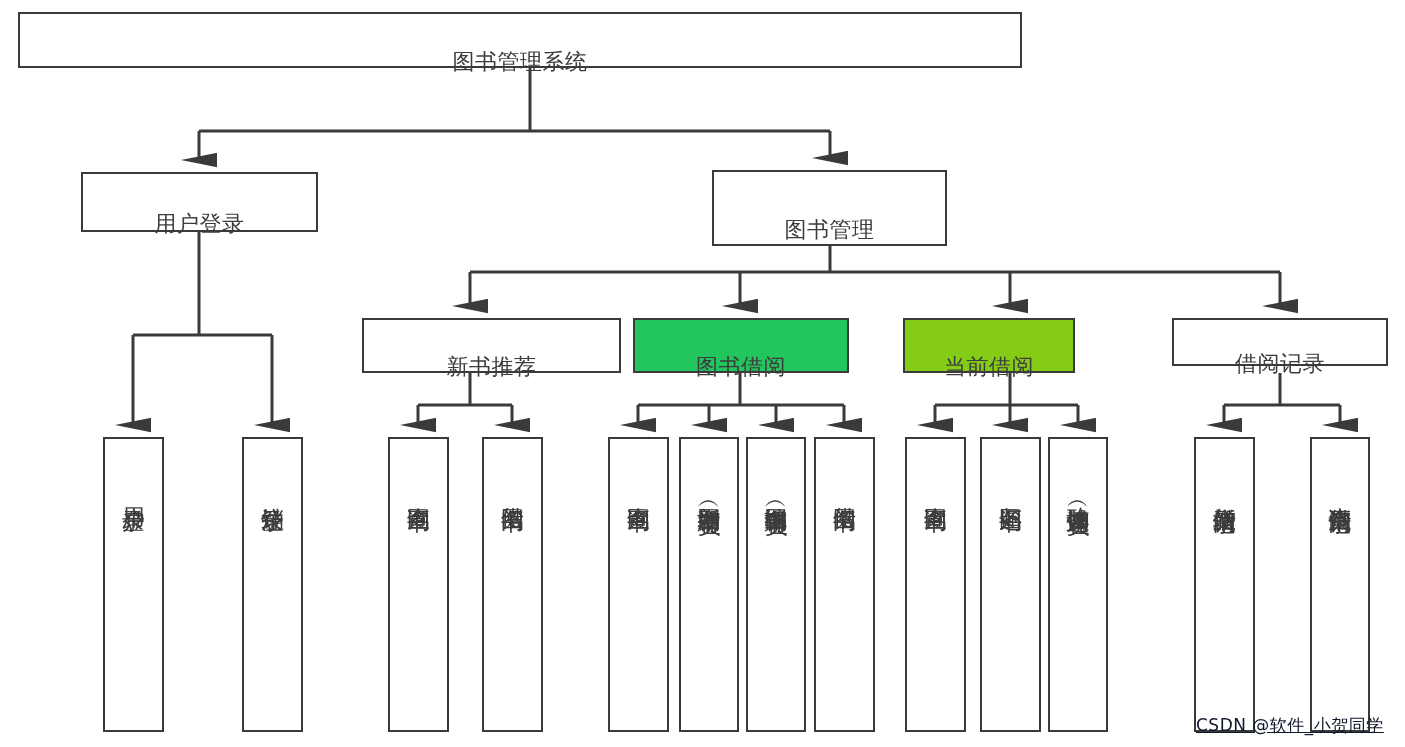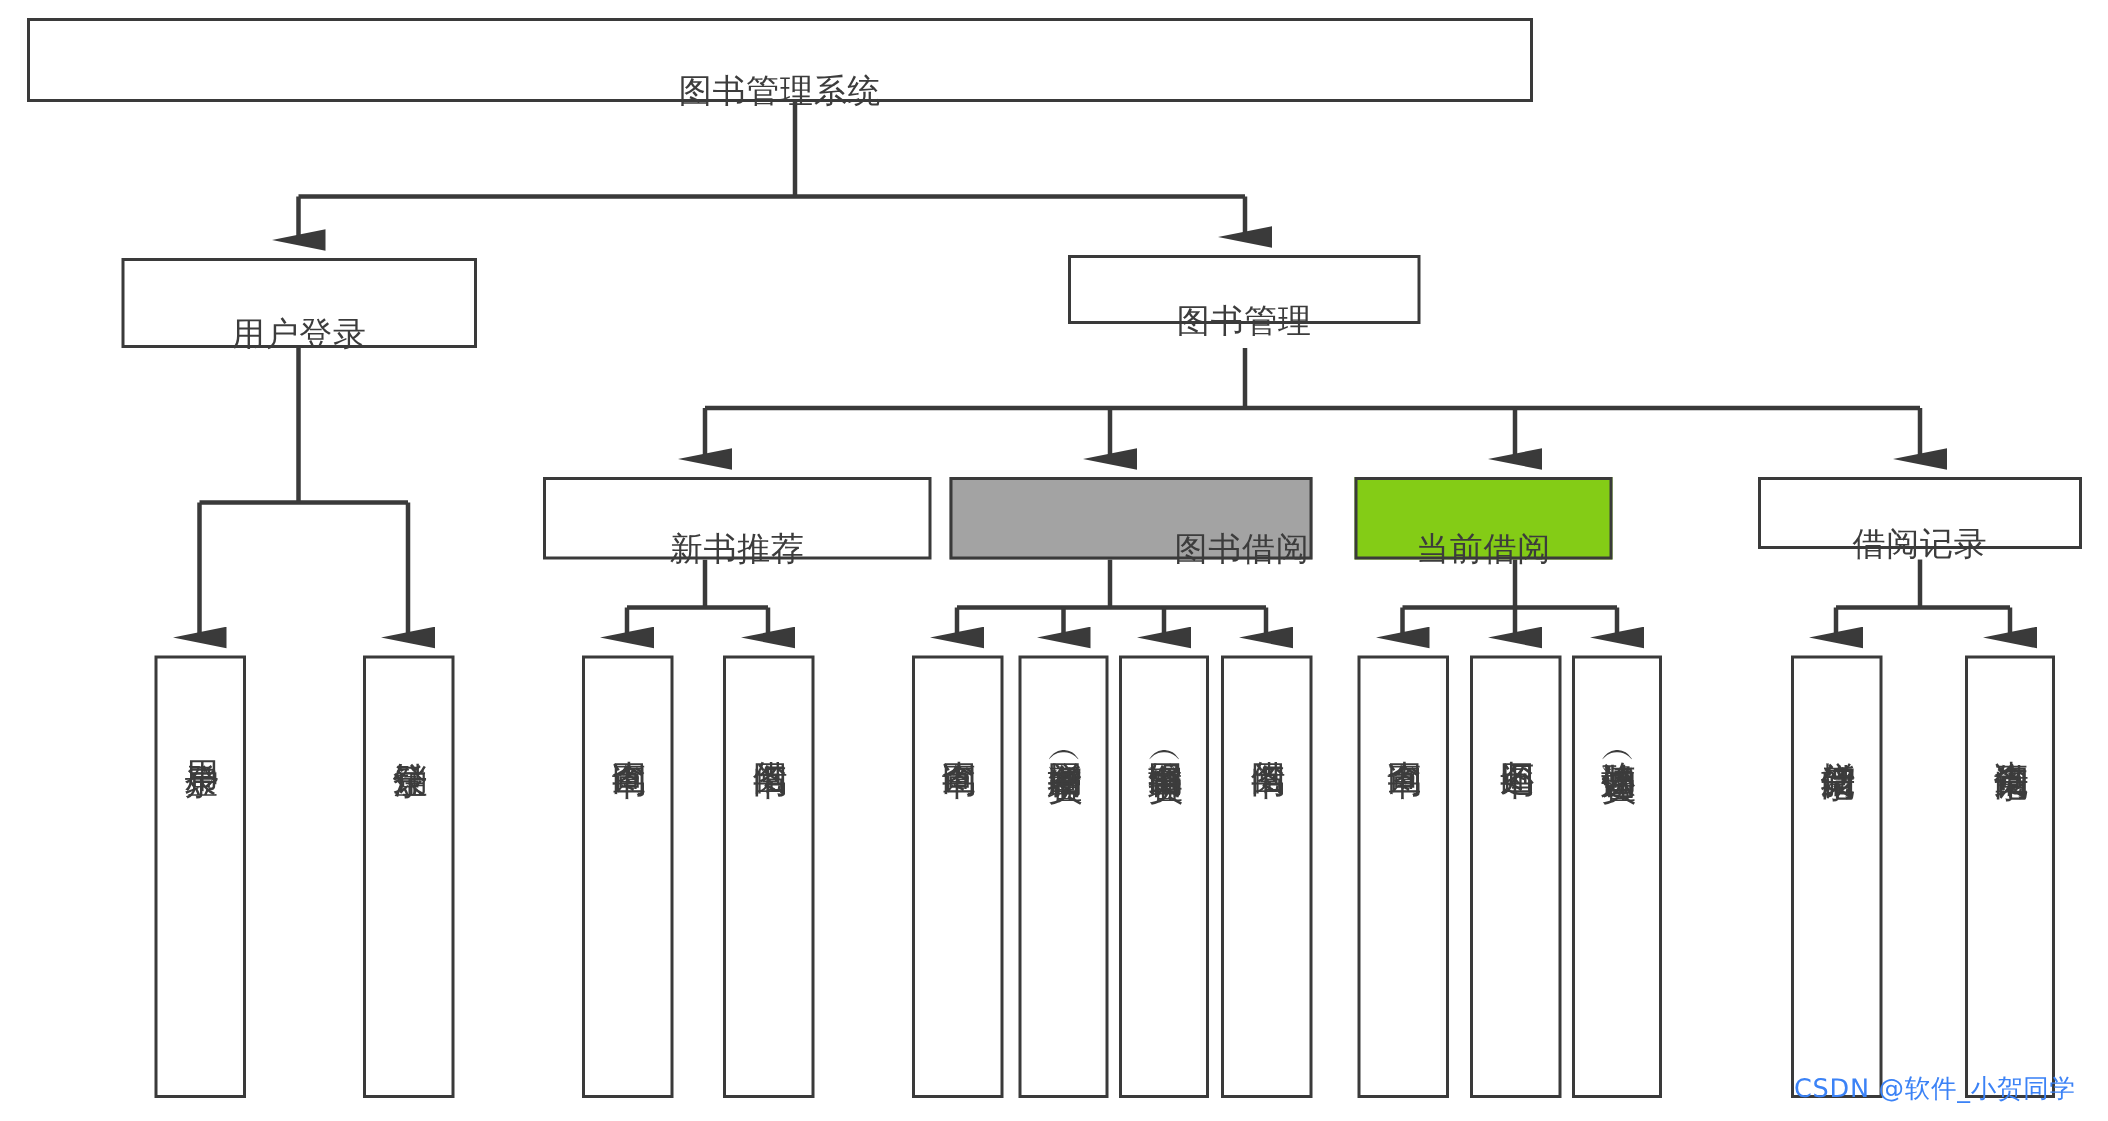--- a/index.html
+++ b/index.html
@@ -126,27 +126,27 @@
     </g>
   </svg>
 
   <div id="nodes">
       <div class="node horiz" style="left: 18px; top: 12px; width: 1004px; height: 56px; border-color: rgb(58, 58, 58); background: rgb(255, 255, 255); color: rgb(60, 60, 60);">
         <span class="node-label">图书管理系统</span>
       </div>
       <div class="node horiz" style="left: 81px; top: 172px; width: 237px; height: 60px; border-color: rgb(58, 58, 58); background: rgb(255, 255, 255); color: rgb(60, 60, 60);">
         <span class="node-label">用户登录</span>
       </div>
-      <div class="node horiz" style="left: 712px; top: 170px; width: 235px; height: 46px; border-color: rgb(58, 58, 58); background: rgb(255, 255, 255); color: rgb(60, 60, 60);">
+      <div class="node horiz" style="left: 712px; top: 170px; width: 235px; height: 76px; border-color: rgb(58, 58, 58); background: rgb(255, 255, 255); color: rgb(60, 60, 60);">
         <span class="node-label">图书管理</span>
       </div>
       <div class="node horiz" style="left: 362px; top: 318px; width: 259px; height: 55px; border-color: rgb(58, 58, 58); background: rgb(255, 255, 255); color: rgb(60, 60, 60);">
         <span class="node-label">新书推荐</span>
       </div>
-      <div class="node horiz" style="left: 633px; top: 318px; width: 242px; height: 55px; border-color: rgb(58, 58, 58); background: #a3a3a3; color: rgb(60, 60, 60); justify-content: flex-end;">
+      <div class="node horiz" style="left: 633px; top: 318px; width: 216px; height: 55px; border-color: rgb(58, 58, 58); background: #22c55e; color: rgb(60, 60, 60);">
         <span class="node-label">图书借阅</span>
       </div>
       <div class="node horiz" style="left: 903px; top: 318px; width: 172px; height: 55px; border-color: rgb(58, 58, 58); background: #84cc16; color: rgb(60, 60, 60);">
         <span class="node-label">当前借阅</span>
       </div>
       <div class="node horiz" style="left: 1172px; top: 318px; width: 216px; height: 48px; border-color: rgb(58, 58, 58); background: rgb(255, 255, 255); color: rgb(60, 60, 60);">
         <span class="node-label">借阅记录</span>
       </div>
       <div class="node vert" style="left: 103px; top: 437px; width: 61px; height: 295px; border-color: rgb(58, 58, 58); background: rgb(255, 255, 255); color: rgb(60, 60, 60);">
         <span class="node-label">用户登录</span>
@@ -182,15 +182,15 @@
         <span class="node-label">确认归还（管理员）</span>
       </div>
       <div class="node vert" style="left: 1194px; top: 437px; width: 61px; height: 295px; border-color: rgb(58, 58, 58); background: rgb(255, 255, 255); color: rgb(60, 60, 60);">
         <span class="node-label">新增借阅记录</span>
       </div>
       <div class="node vert" style="left: 1310px; top: 437px; width: 60px; height: 295px; border-color: rgb(58, 58, 58); background: rgb(255, 255, 255); color: rgb(60, 60, 60);">
         <span class="node-label">查询借阅记录</span>
       </div>
     </div>
 
-  <div class="watermark" style="left: 1196px; top: 714px; color: #3b82f6;">CSDN @软件_小贺同学</div>
+  <div class="watermark" style="left: 1196px; top: 714px; color: #0f172a; text-decoration: underline;">CSDN @软件_小贺同学</div>
 
 </div>
 
 </body></html>

